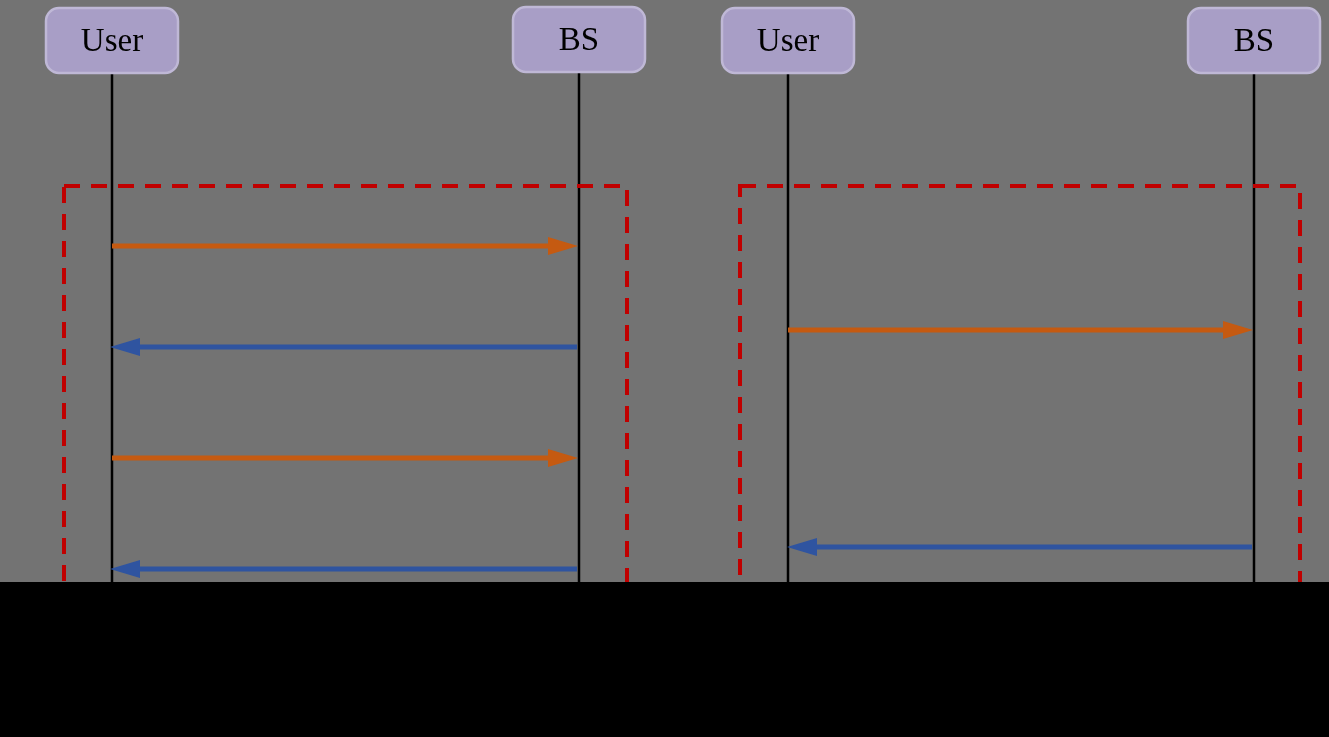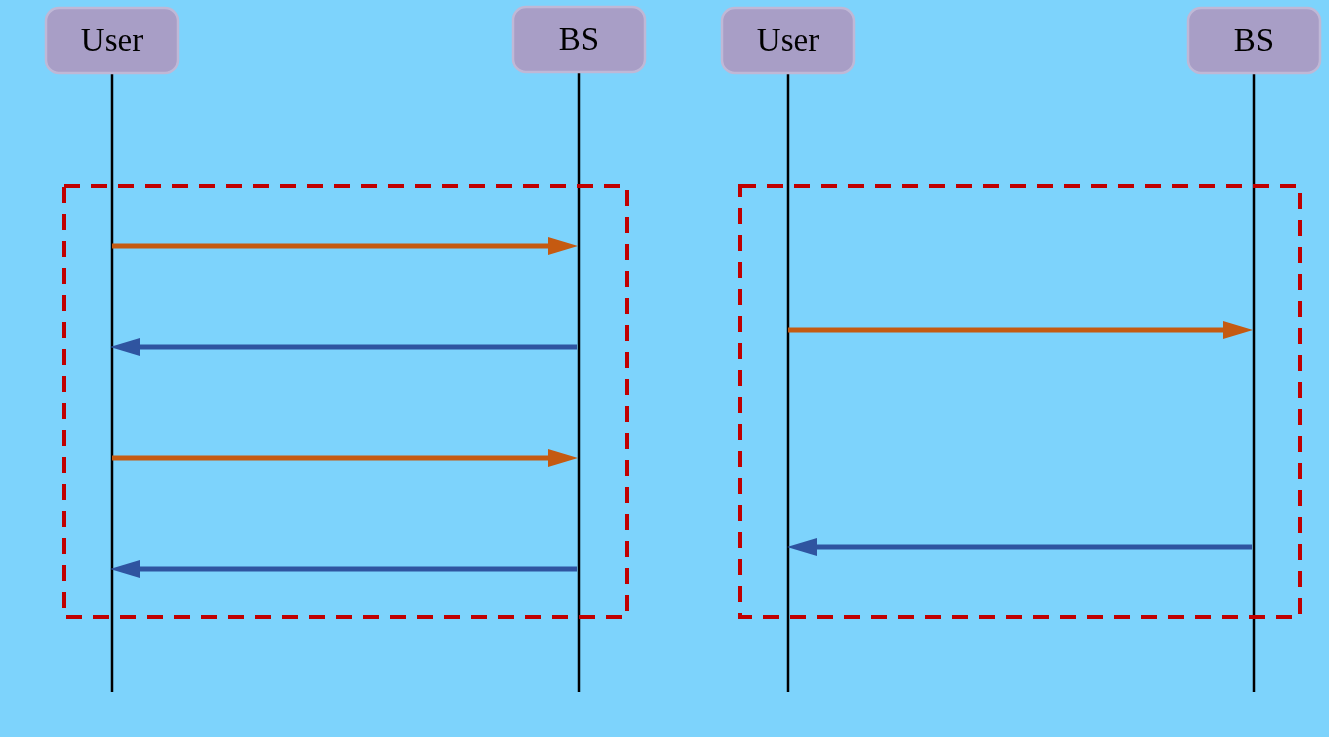--- a/index.html
+++ b/index.html
@@ -3,22 +3,22 @@
 <meta charset="utf-8">
 <style>
   html, body {
     margin: 0;
     padding: 0;
     background: #000000;
   }
   #stage {
     position: relative;
     width: 1329px;
-    height: 737px;
-    background: #7dd3fc;
+    height: 582px;
+    background: #737373;
     overflow: hidden;
     font-family: "Liberation Serif", "DejaVu Serif", serif;
   }
   svg { display: block; }
   .actor-label {
     font-family: "Liberation Serif", "DejaVu Serif", serif;
     font-size: 33px;
   }
 </style>
 </head>

